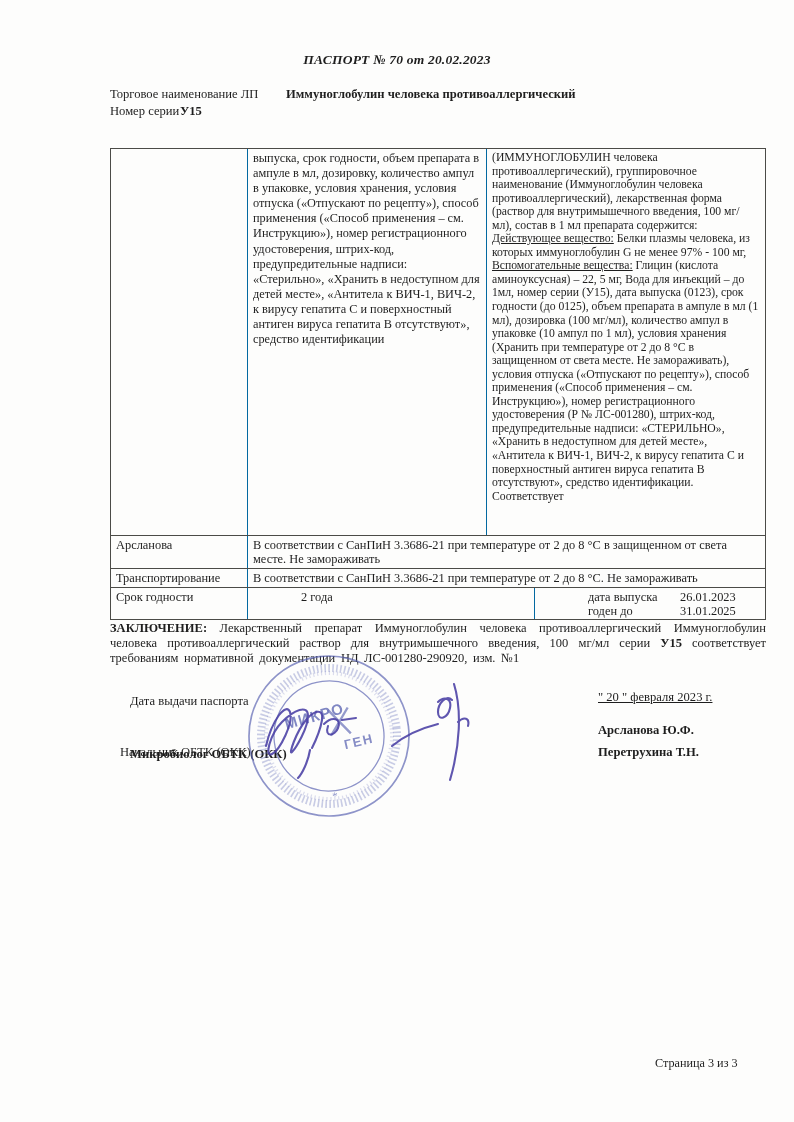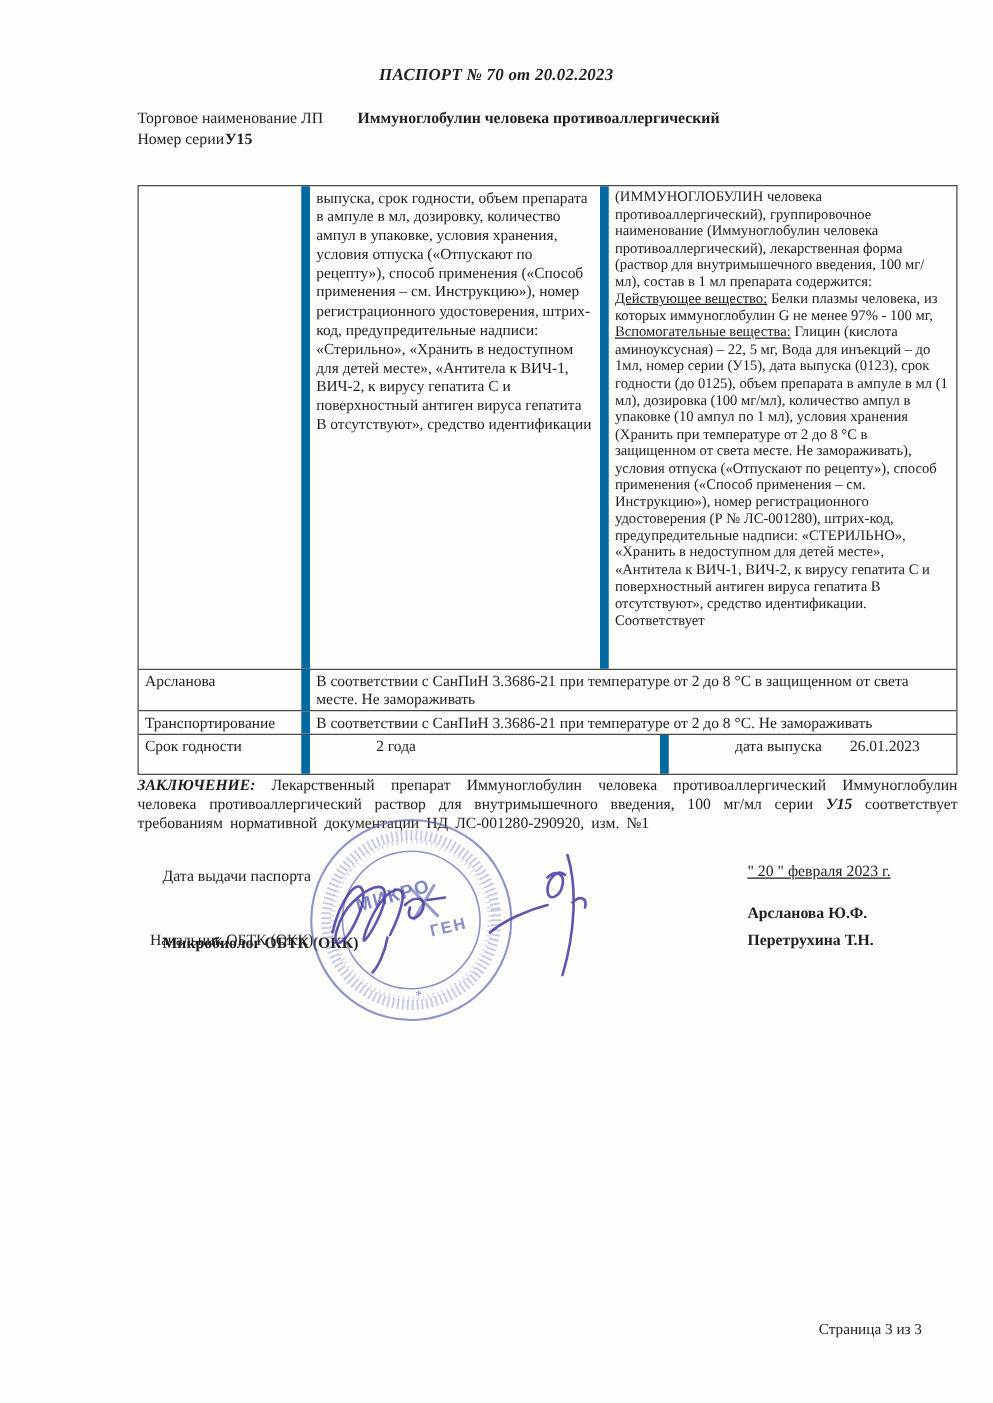--- a/index.html
+++ b/index.html
@@ -5,21 +5,21 @@
   html,body{margin:0;padding:0;}
   body{
     width:794px;height:1122px;
     background:#fdfdfc;
     font-family:"Liberation Serif", serif;
     color:#1e1e1e;
     position:relative;
     overflow:hidden;
   }
   .u{text-decoration:underline;}
-  .b{font-weight:bold;font-style:italic;}
+  .b{font-weight:bold;}
 
   .title{
     position:absolute;top:52px;left:0;width:100%;
     text-align:center;
     font-size:13.5px;font-weight:bold;font-style:italic;
     letter-spacing:.2px;
   }
 
   .header{
     position:absolute;left:110px;top:86px;width:560px;
@@ -36,21 +36,21 @@
     position:absolute;left:110px;top:148px;width:654px;
     border:1px solid #4b4b47;
     background:transparent;
   }
   .trow{display:grid;}
   .trow1{grid-template-columns:137px 239px 1fr;height:386px;}
   .trow2{grid-template-columns:137px 1fr;min-height:30px;border-top:1px solid #4b4b47;}
   .trow3{grid-template-columns:137px 1fr;min-height:16px;border-top:1px solid #4b4b47;}
   .trow4{grid-template-columns:137px 239px 1fr;height:31px;border-top:1px solid #4b4b47;gap:48px;}
   .cell{padding:2px 6px 2px 5px;overflow:hidden;}
-  .vline{border-right:7px solid #0369a1;}
+  .vline{border-right:1px solid #0369a1;}
   .cell-mid{font-size:12.3px;line-height:15.1px;}
   .cell-right{font-size:11.7px;line-height:13.55px;}
   .cell-plain{font-size:12.4px;line-height:14px;}
   .daterow{display:flex;font-size:12.4px;line-height:14px;}
   .dlabel{width:92px;flex:none;}
 
   .conclusion{
     position:absolute;left:110px;top:621px;width:656px;
     font-size:12.5px;line-height:15px;
     text-align:justify;word-spacing:2.5px;
@@ -112,20 +112,24 @@
       <div class="cell cell-plain">В соответствии с СанПиН 3.3686-21 при температуре от 2 до 8 °С. Не замораживать</div>
     </div>
     <div class="trow trow4">
       <div class="cell vline cell-plain">Срок годности</div>
       <div class="cell vline cell-plain">2 года</div>
       <div class="cell">
         <div class="daterow">
           <span class="dlabel">дата выпуска</span>
           <span>26.01.2023</span>
         </div>
+        <div class="daterow">
+          <span class="dlabel">годен до</span>
+          <span>31.01.2025</span>
+        </div>
       </div>
     </div>
   </div>
 
   <div class="conclusion"><span class="b">ЗАКЛЮЧЕНИЕ:</span><span> Лекарственный препарат Иммуноглобулин человека противоаллергический Иммуноглобулин человека противоаллергический раствор для внутримышечного введения, 100 мг/мл серии </span><span class="b">У15</span><span> соответствует требованиям нормативной документации НД ЛС-001280-290920, изм. №1</span></div>
 
   <div class="sig-text date-label">Дата выдачи паспорта</div>
   <div class="sig-text date-value">" 20 " февраля 2023 г.</div>
   <div class="sig-text role-1">Микробиолог ОБТК (ОКК)</div>
   <div class="sig-text role-2">Начальник ОБТК (ОКК)</div>

